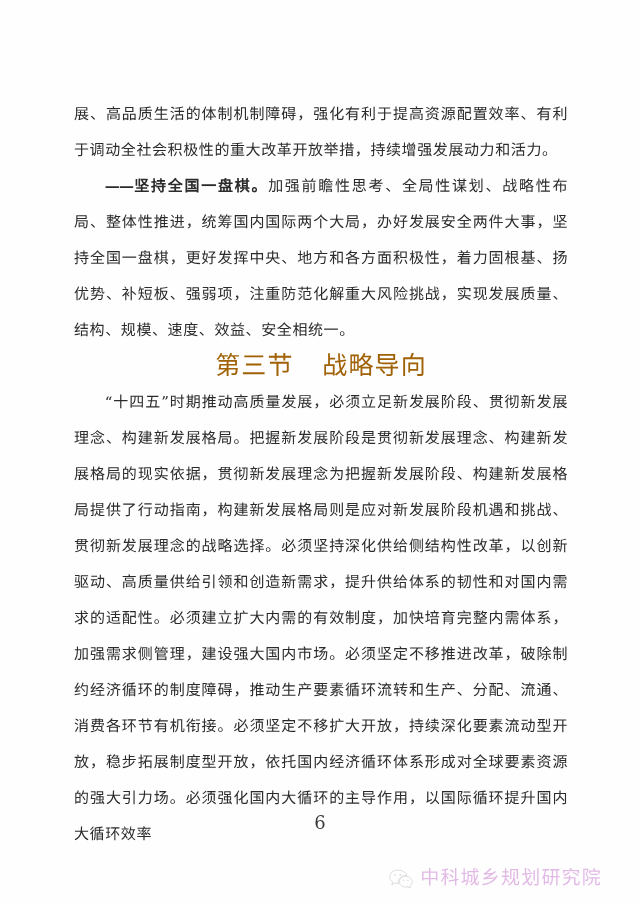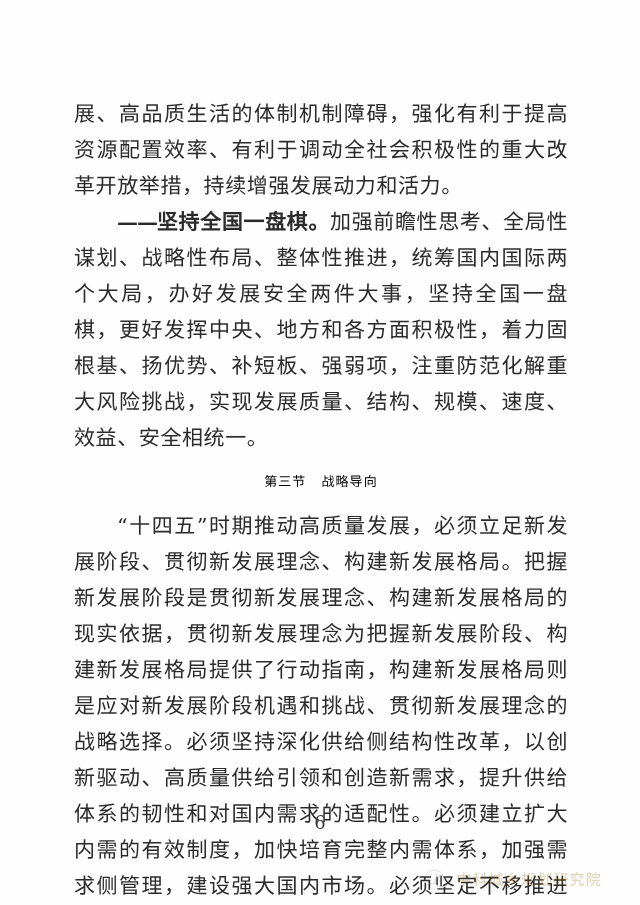--- a/index.html
+++ b/index.html
@@ -25,21 +25,21 @@
   
   .content {
     position: absolute;
     left: 74px;
     top: 96px;
     width: 494px;
   }
 
   .para {
     margin: 0 0 0 0;
-    font-size: 21px;
+    font-size: 15px;
     line-height: 36px;
     color: #2b2b2b;
     text-align: justify;
     text-justify: inter-ideograph;
     letter-spacing: 0.6px;
     font-family: "DejaVu Serif", "Liberation Serif", serif;
     text-indent: 0;
     word-break: break-all;
   }
 
@@ -52,26 +52,26 @@
     letter-spacing: 0.6px;
   }
 
   .dash {
     font-weight: 700;
     letter-spacing: -0.05em;
   }
 
   
   .section-heading {
-    font-size: 13px;
+    font-size: 25px;
     line-height: 36px;
-    color: #000000;
+    color: #a16207;
     text-align: center;
     letter-spacing: 1.1px;
-    margin: 8px;
+    margin: 0;
     font-family: "DejaVu Serif", "Liberation Serif", serif;
   }
 
   .heading-gap {
     display: inline-block;
     width: 1.15em;
   }
 
   
   .folio {
@@ -99,26 +99,26 @@
   }
 
   .wm-icon {
     width: 24px;
     height: 20px;
     display: block;
     flex: 0 0 auto;
   }
 
   .wm-text {
-    font-size: 15px;
+    font-size: 19px;
     line-height: 1;
-    color: #a16207;
+    color: #a21caf;
     letter-spacing: 1.2px;
     white-space: nowrap;
-    font-family: Liberation Sans, sans-serif;
+    font-family: Liberation Mono, monospace;
   }
 </style>
 </head>
 <body>
 
 <div class="page">
 
   <div class="content">
 
     <p class="para">展、高品质生活的体制机制障碍，强化有利于提高资源配置效率、有利于调动全社会积极性的重大改革开放举措，持续增强发展动力和活力。</p>

